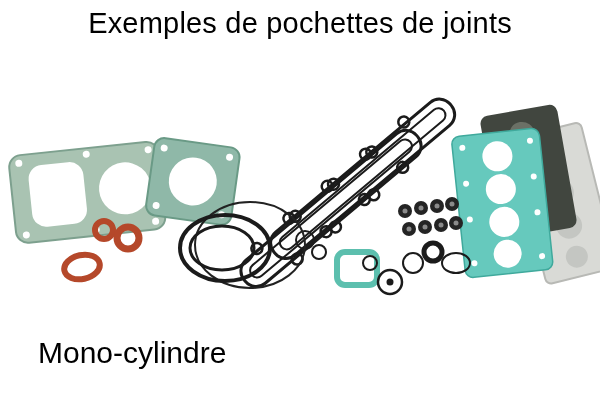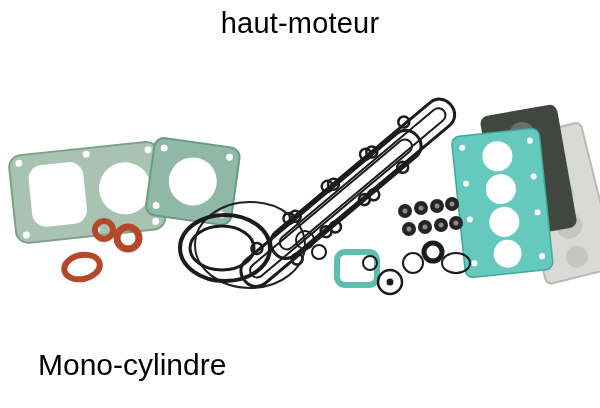--- a/index.html
+++ b/index.html
@@ -24,30 +24,30 @@
     position:absolute;
     top:80px;left:0;
     width:600px;height:250px;
   }
   .caption{
     position:absolute;
     font-size:30px;
     font-weight:400;
     white-space:nowrap;
   }
-  .caption.mono{left:38px;top:348px;}
+  .caption.mono{left:38px;top:336px;}
   .caption.multi{left:330px;top:341px;}
 </style>
 </head>
 <body>
 
 <div class="page">
 
   <div class="title">
-    <div>haut-moteur</div>
+    <div>Exemples de pochettes de joints</div>
   </div>
 
   <svg class="photo" viewBox="0 0 600 250" aria-hidden="true">
 
     <g>
 
       <g transform="rotate(-14 565 125)">
         <rect x="528" y="48" width="72" height="150" rx="6" fill="#d9dad6" stroke="#b8b9b5" stroke-width="2"></rect>
         <circle cx="564" cy="78" r="13" fill="#c4c6c2"></circle>
         <circle cx="564" cy="112" r="13" fill="#c4c6c2"></circle>

